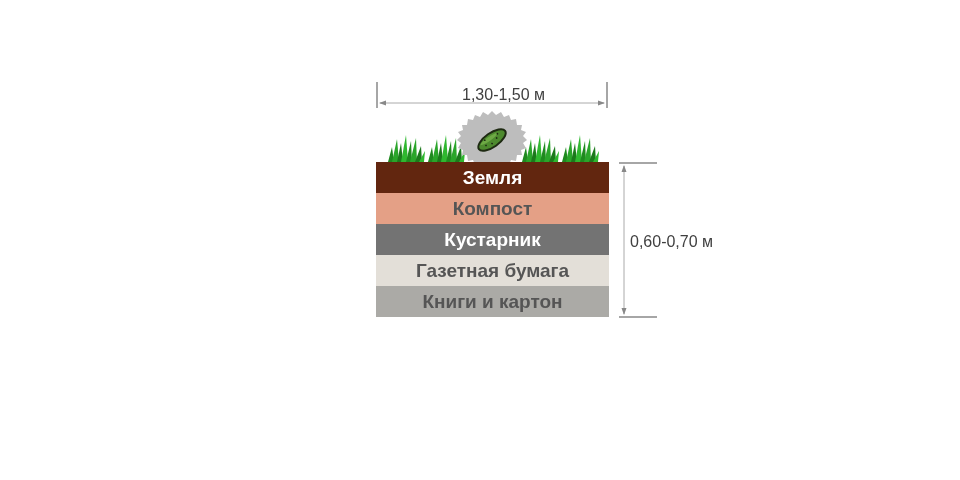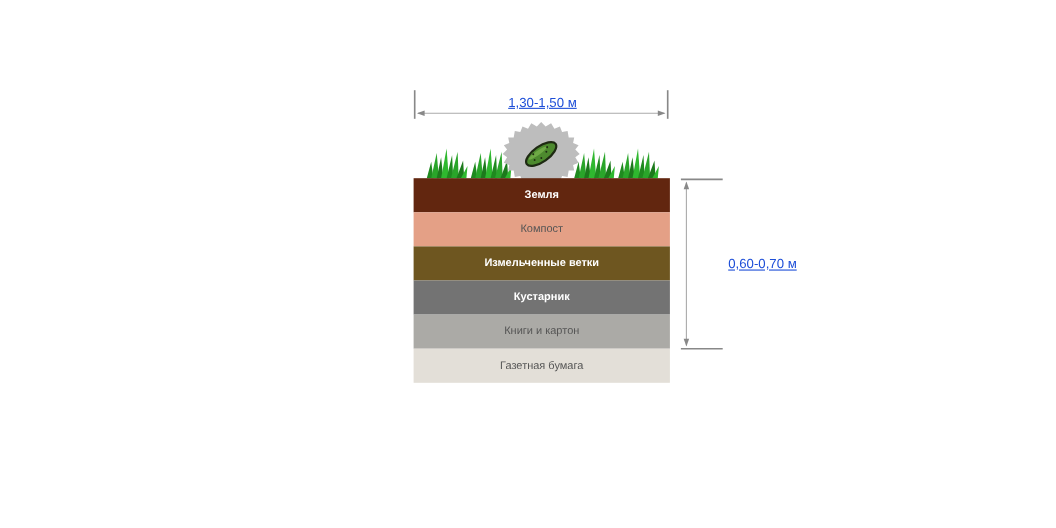--- a/index.html
+++ b/index.html
@@ -1,22 +1,22 @@
 <!DOCTYPE html>
 <html><head>
   <meta charset="utf-8">
   <style>
     html, body { margin: 0; padding: 0; background: #ffffff; }
     body { width: 960px; height: 480px; position: relative; overflow: hidden;
            font-family: "Liberation Sans", "DejaVu Sans", sans-serif; }
-    .dim-text { position: absolute; font-size: 12px; color: #1d4ed8; text-decoration: underline; }
+    .dim-text { position: absolute; font-size: 16px; color: #404040; }
     .layers { position: absolute; left: 376px; top: 162px; width: 233px; }
-    .layer { height: 31px; line-height: 31px; text-align: center; font-size: 10px; }
+    .layer { height: 31px; line-height: 31px; text-align: center; font-size: 19px; }
     .layer.light-text { color: #ffffff; font-weight: bold; }
-    .layer.dark-text { color: #555555; }
+    .layer.dark-text { color: #555555; font-weight: bold; }
     svg { position: absolute; left: 0; top: 0; }
   </style>
 </head>
 <body>
 
 <svg width="960" height="480">
 
   <g stroke="#888888" fill="#888888">
     <line x1="377" y1="82" x2="377" y2="108" stroke-width="1.5"></line>
     <line x1="607" y1="82" x2="607" y2="108" stroke-width="1.5"></line>
@@ -59,22 +59,21 @@
       <circle cx="484" cy="141" r="0.9" fill="#1e2a12"></circle>
       <circle cx="490" cy="143" r="0.9" fill="#1e2a12"></circle>
       <circle cx="497" cy="141" r="0.9" fill="#1e2a12"></circle>
       <circle cx="500" cy="138" r="0.9" fill="#1e2a12"></circle>
       <circle cx="486" cy="136" r="0.9" fill="#1e2a12"></circle>
     </g>
   </g>
 </svg>
 
 <div class="dim-text" style="left: 462px; top: 86px;">1,30-1,50 м</div>
-<div class="dim-text" style="left: 662px; top: 233px;">0,60-0,70 м</div>
+<div class="dim-text" style="left: 630px; top: 233px;">0,60-0,70 м</div>
 
 <div class="layers">
   <div class="layer light-text" style="background:#62260f;">Земля</div>
   <div class="layer dark-text" style="background:#e4a086;">Компост</div>
-  <div class="layer light-text" style="background:#6e5620;">Измельченные ветки</div>
   <div class="layer light-text" style="background:#737373;">Кустарник</div>
+  <div class="layer dark-text" style="background:#e3dfd8;">Газетная бумага</div>
   <div class="layer dark-text" style="background:#abaaa6;">Книги и картон</div>
-  <div class="layer dark-text" style="background:#e3dfd8;">Газетная бумага</div>
 </div>
 
 </body></html>

